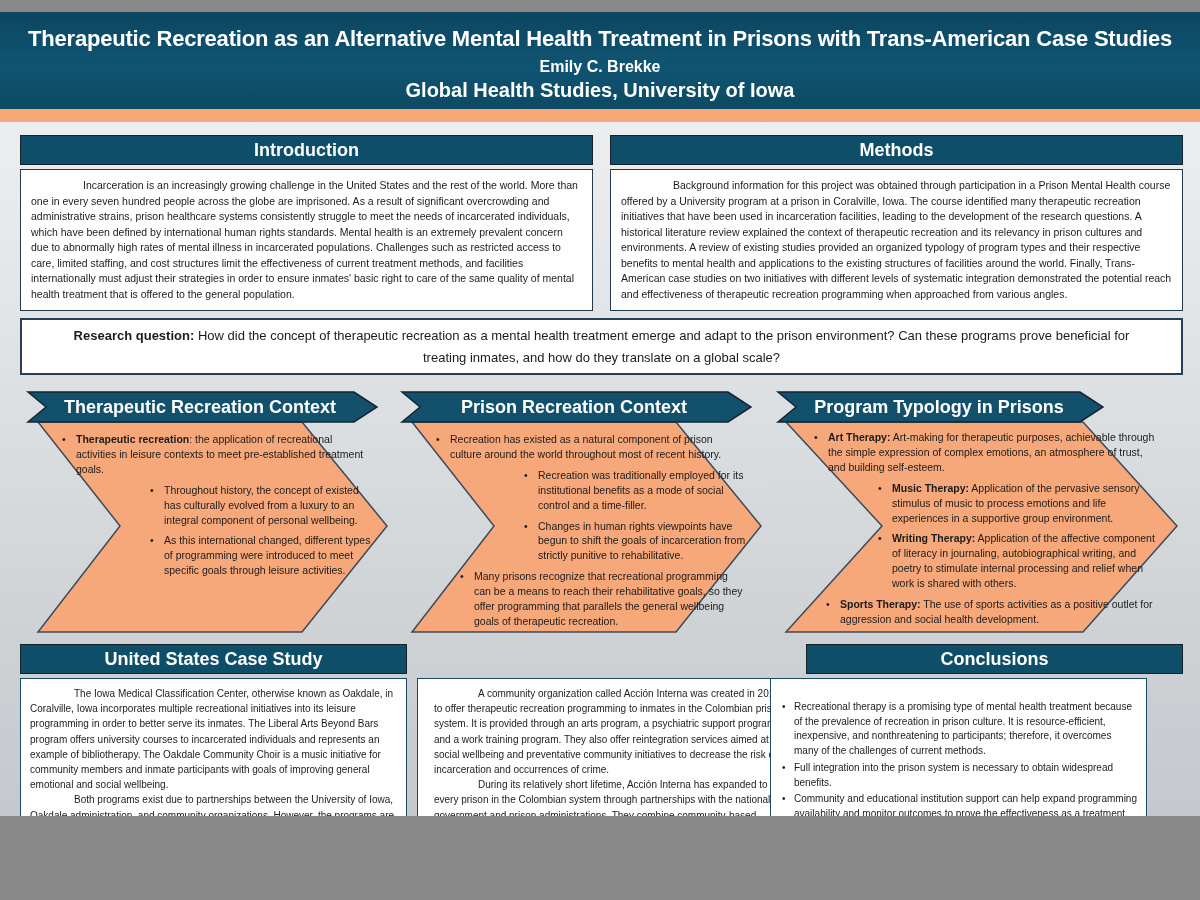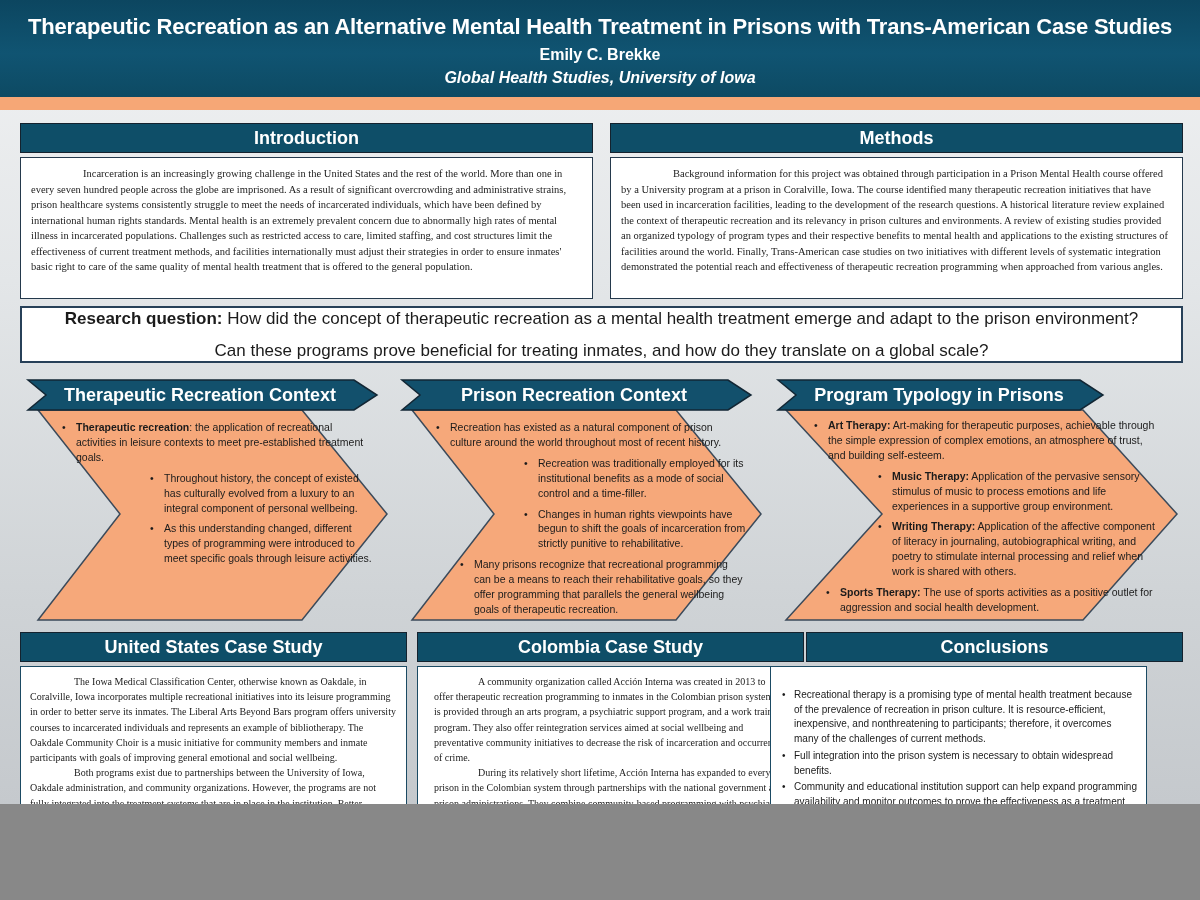--- a/index.html
+++ b/index.html
@@ -1,54 +1,55 @@
 <!DOCTYPE html>
 <html><head>
 <meta charset="utf-8">
 <style>
   html,body{margin:0;padding:0;background:#888;}
   .poster{
     position:relative;width:1200px;height:804px;overflow:hidden;
     font-family:"Liberation Sans",sans-serif;color:#1b1b1b;
     background:linear-gradient(180deg,#f1f2f3 0%,#e3e6e8 35%,#cfd3d6 75%,#c5c9cd 100%);
+    margin-top:12px;
   }
   
   .banner{
     position:absolute;left:0;top:0;width:1200px;height:97px;
     background:linear-gradient(180deg,#0c4660 0%,#105472 55%,#0d4a63 100%);
     display:flex;flex-direction:column;align-items:center;justify-content:flex-start;
     padding-top:13px;box-sizing:border-box;color:#fff;text-align:center;
   }
   .banner .title{font-size:22px;font-weight:bold;letter-spacing:-0.2px;line-height:28px;}
   .banner .author{font-size:16px;font-weight:600;line-height:24px;margin-top:2px;}
-  .banner .affiliation{font-size:16px;font-weight:600;line-height:22px;font-style:italic;}
+  .banner .affiliation{font-size:20px;font-weight:600;line-height:22px;}
   .stripe{position:absolute;left:0;width:1200px;background:#f6a776;}
   .stripe-top{top:97px;height:13px;}
   .stripe-bottom{top:888px;height:12px;}
   
   .panel-head{
     position:absolute;height:30px;background:#0e4e68;border:1.5px solid #14222e;
     box-sizing:border-box;color:#fff;font-size:18px;font-weight:600;
     display:flex;align-items:center;justify-content:center;
   }
   .panel-body{
     position:absolute;background:#fff;border:1.3px solid #24394c;box-sizing:border-box;
     padding:8px 10px;font-size:10.5px;line-height:15.5px;
   }
-  .panel-body p{margin:0;text-indent:52px;font-family:Liberation Serif, serif;}
+  .panel-body p{margin:0;text-indent:52px;}
   
   .intro-head{left:20px;top:123px;width:573px;}
   .intro-body{left:20px;top:157px;width:573px;height:142px;}
   .methods-head{left:610px;top:123px;width:573px;}
   .methods-body{left:610px;top:157px;width:573px;height:142px;}
   
   .rq{
     position:absolute;left:20px;top:306px;width:1163px;height:57px;background:#fff;
     border:2px solid #274058;box-sizing:border-box;display:flex;align-items:center;justify-content:center;
-    text-align:center;font-size:17px;line-height:32px;padding:0 36px;
+    text-align:center;font-size:13px;line-height:22px;padding:0 36px;
   }
   
   .arrow{position:absolute;top:378px;height:246px;}
   .arrow svg{position:absolute;left:0;top:0;}
   .s1{left:20px;width:372px;--ind2:88px;--d:24px;}
   .s2{left:394px;width:372px;--ind2:88px;--d:24px;}
   .s3{left:768px;width:414px;--ind2:64px;--d:12px;}
   .band-title{
     position:absolute;top:4px;color:#fff;font-size:18px;font-weight:600;line-height:26px;
     text-align:center;
@@ -114,21 +115,21 @@
   <div class="arrow s1">
     <svg width="372" height="246" viewBox="0 0 372 246">
       <polygon points="18,32 282,32 367,136 282,242 18,242 100,136" fill="#f6a87a" stroke="#3b4a5a" stroke-width="1.5"></polygon>
       <polygon points="8,2 334,2 357,17 334,32 8,32 26,17" fill="#12506c" stroke="#122634" stroke-width="1.5"></polygon>
     </svg>
     <div class="band-title">Therapeutic Recreation Context</div>
     <div class="arrow-content">
       <ul>
           <li class="lv1"><b>Therapeutic recreation</b>: the application of recreational activities in leisure contexts to meet pre-established treatment goals.</li>
           <li class="lv2">Throughout history, the concept of existed has culturally evolved from a luxury to an integral component of personal wellbeing.</li>
-          <li class="lv2">As this understanding changed, different types of programming were introduced to meet specific goals through leisure activities.</li>
+          <li class="lv2">As this international changed, different types of programming were introduced to meet specific goals through leisure activities.</li>
         </ul>
     </div>
   </div>
 
   <div class="arrow s2">
     <svg width="372" height="246" viewBox="0 0 372 246">
       <polygon points="18,32 282,32 367,136 282,242 18,242 100,136" fill="#f6a87a" stroke="#3b4a5a" stroke-width="1.5"></polygon>
       <polygon points="8,2 334,2 357,17 334,32 8,32 26,17" fill="#12506c" stroke="#122634" stroke-width="1.5"></polygon>
     </svg>
     <div class="band-title">Prison Recreation Context</div>
@@ -157,21 +158,20 @@
         </ul>
     </div>
   </div>
 
   <div class="panel-head us-head">United States Case Study</div>
   <div class="panel-body us-body">
     <p>The Iowa Medical Classification Center, otherwise known as Oakdale, in Coralville, Iowa incorporates multiple recreational initiatives into its leisure programming in order to better serve its inmates. The Liberal Arts Beyond Bars program offers university courses to incarcerated individuals and represents an example of bibliotherapy. The Oakdale Community Choir is a music initiative for community members and inmate participants with goals of improving general emotional and social wellbeing.</p>
     <p>Both programs exist due to partnerships between the University of Iowa, Oakdale administration, and community organizations. However, the programs are not fully integrated into the treatment systems that are in place in the institution. Better collaboration would allow the programs to analyze the outcomes more effectively and expand their reach to all inmates with mental health challenges.</p>
   </div>
 
-  <div class="panel-head col-head">Colombia Case Study</div>
   <div class="panel-body col-body">
     <p>A community organization called Acción Interna was created in 2013 to offer therapeutic recreation programming to inmates in the Colombian prison system. It is provided through an arts program, a psychiatric support program, and a work training program. They also offer reintegration services aimed at social wellbeing and preventative community initiatives to decrease the risk of incarceration and occurrences of crime.</p>
     <p>During its relatively short lifetime, Acción Interna has expanded to every prison in the Colombian system through partnerships with the national government and prison administrations. They combine community-based programming with psychiatric support from agreements with university-based practitioners to ensure the therapeutic outcomes of the initiatives. Because of this, results are more easily observed, and their efforts reach vast populations.</p>
   </div>
 
   <div class="panel-head concl-head">Conclusions</div>
   <div class="panel-body concl">
     <ul>
         <li>Recreational therapy is a promising type of mental health treatment because of the prevalence of recreation in prison culture. It is resource-efficient, inexpensive, and nonthreatening to participants; therefore, it overcomes many of the challenges of current methods.</li>
         <li>Full integration into the prison system is necessary to obtain widespread benefits.</li>

